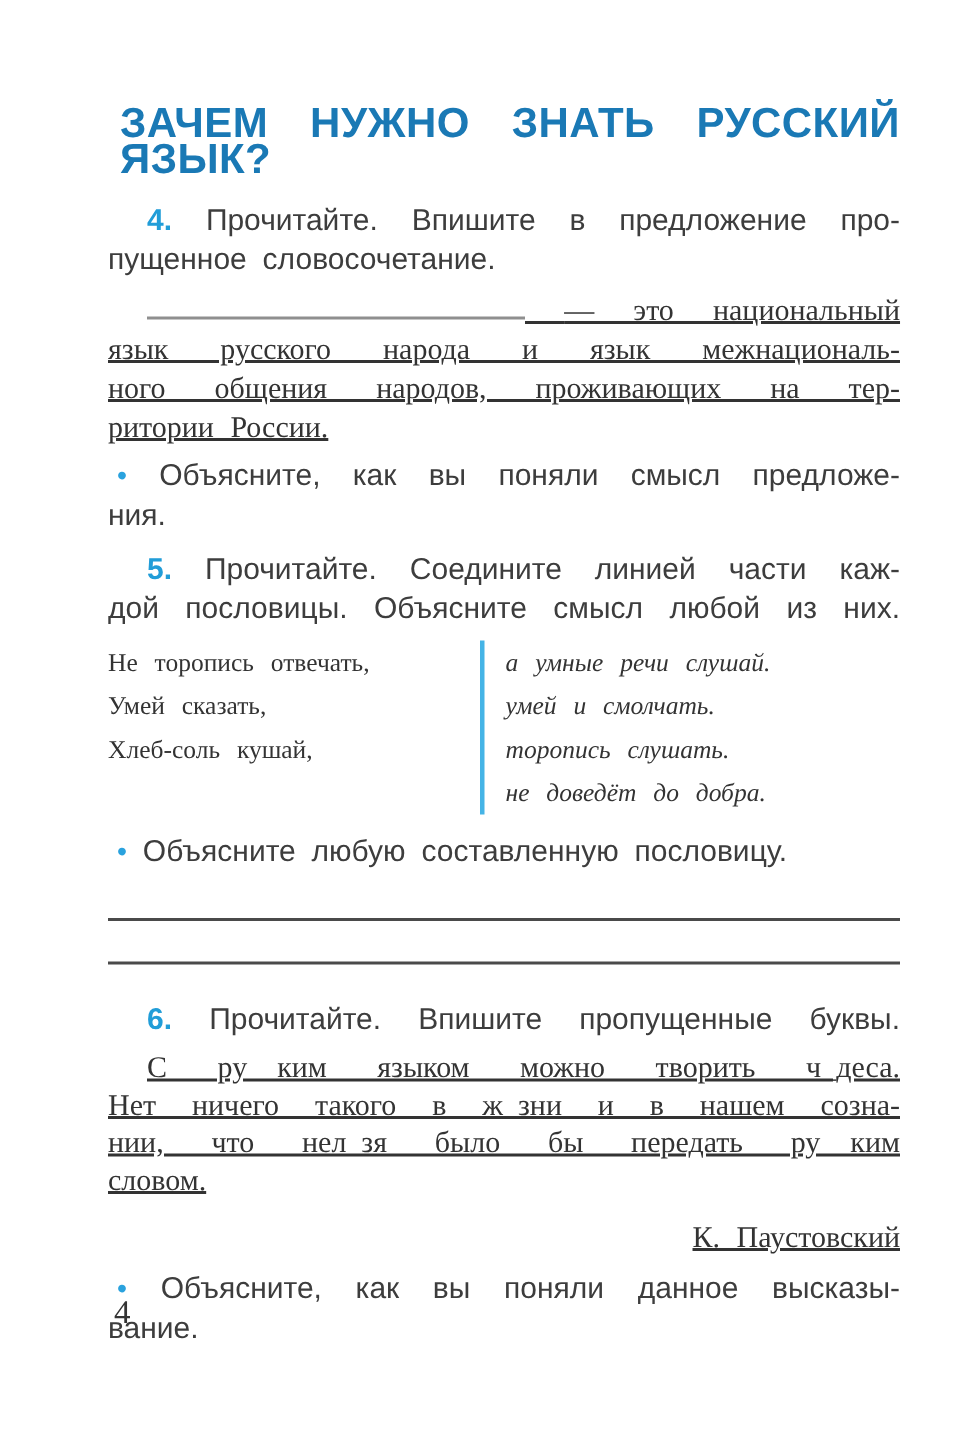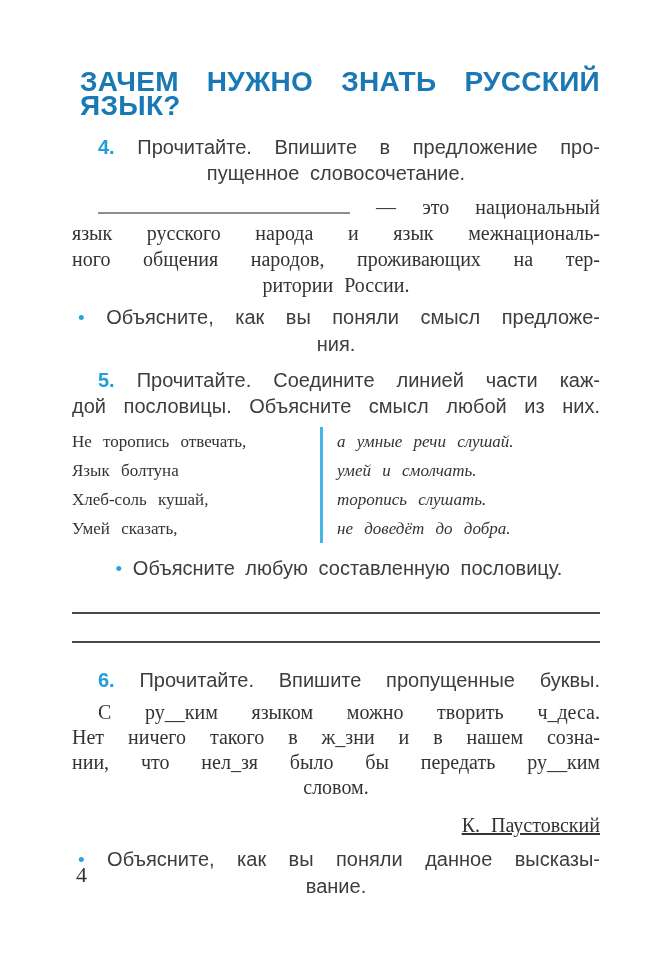--- a/index.html
+++ b/index.html
@@ -21,22 +21,22 @@
     line-height: 24px;
     font-weight: 700;
     color: #1a79b5;
     letter-spacing: 0.3px;
     text-align: justify;
     text-align-last: justify;
     margin: 0 0 16px 8px;
   }
 
   .para { margin: 0 0 8px 0; }
-  .line { font-size: 20px; line-height: 26px; word-spacing: 5px; text-align: center; }
-  .t-serif .line, .line.serifline { word-spacing: 6px; }
+  .line { font-size: 20px; line-height: 26px; word-spacing: 5px; }
+  .t-serif .line, .line.serifline { word-spacing: 6px; text-decoration: underline; }
   .jf { text-align: justify; text-align-last: justify; }
   .ind { text-indent: 26px; }
 
   .num {
     color: #219dd8;
     font-weight: 700;
     font-family: "Liberation Sans", "DejaVu Sans", sans-serif;
   }
   .bullet-glyph {
     color: #2aa2de;
@@ -127,23 +127,22 @@
       <div class="line jf ind">
         <span class="num">5.</span>
         <span>Прочитайте. Соедините линией части каж-</span>
       </div>
       <div class="line jf">дой пословицы. Объясните смысл любой из них.</div>
     </div>
 
     <div class="proverbs t-serif">
       <div class="pcol-left">
         <div class="pline">Не торопись отвечать,</div>
-        <div class="pline">Язык болтуна</div>
+        <div class="pline">Умей сказать,</div>
         <div class="pline">Хлеб-соль кушай,</div>
-        <div class="pline">Умей сказать,</div>
       </div>
       <div class="pdivider"></div>
       <div class="pcol-right">
         <div class="pline">а умные речи слушай.</div>
         <div class="pline">умей и смолчать.</div>
         <div class="pline">торопись слушать.</div>
         <div class="pline">не доведёт до добра.</div>
       </div>
     </div>
 

